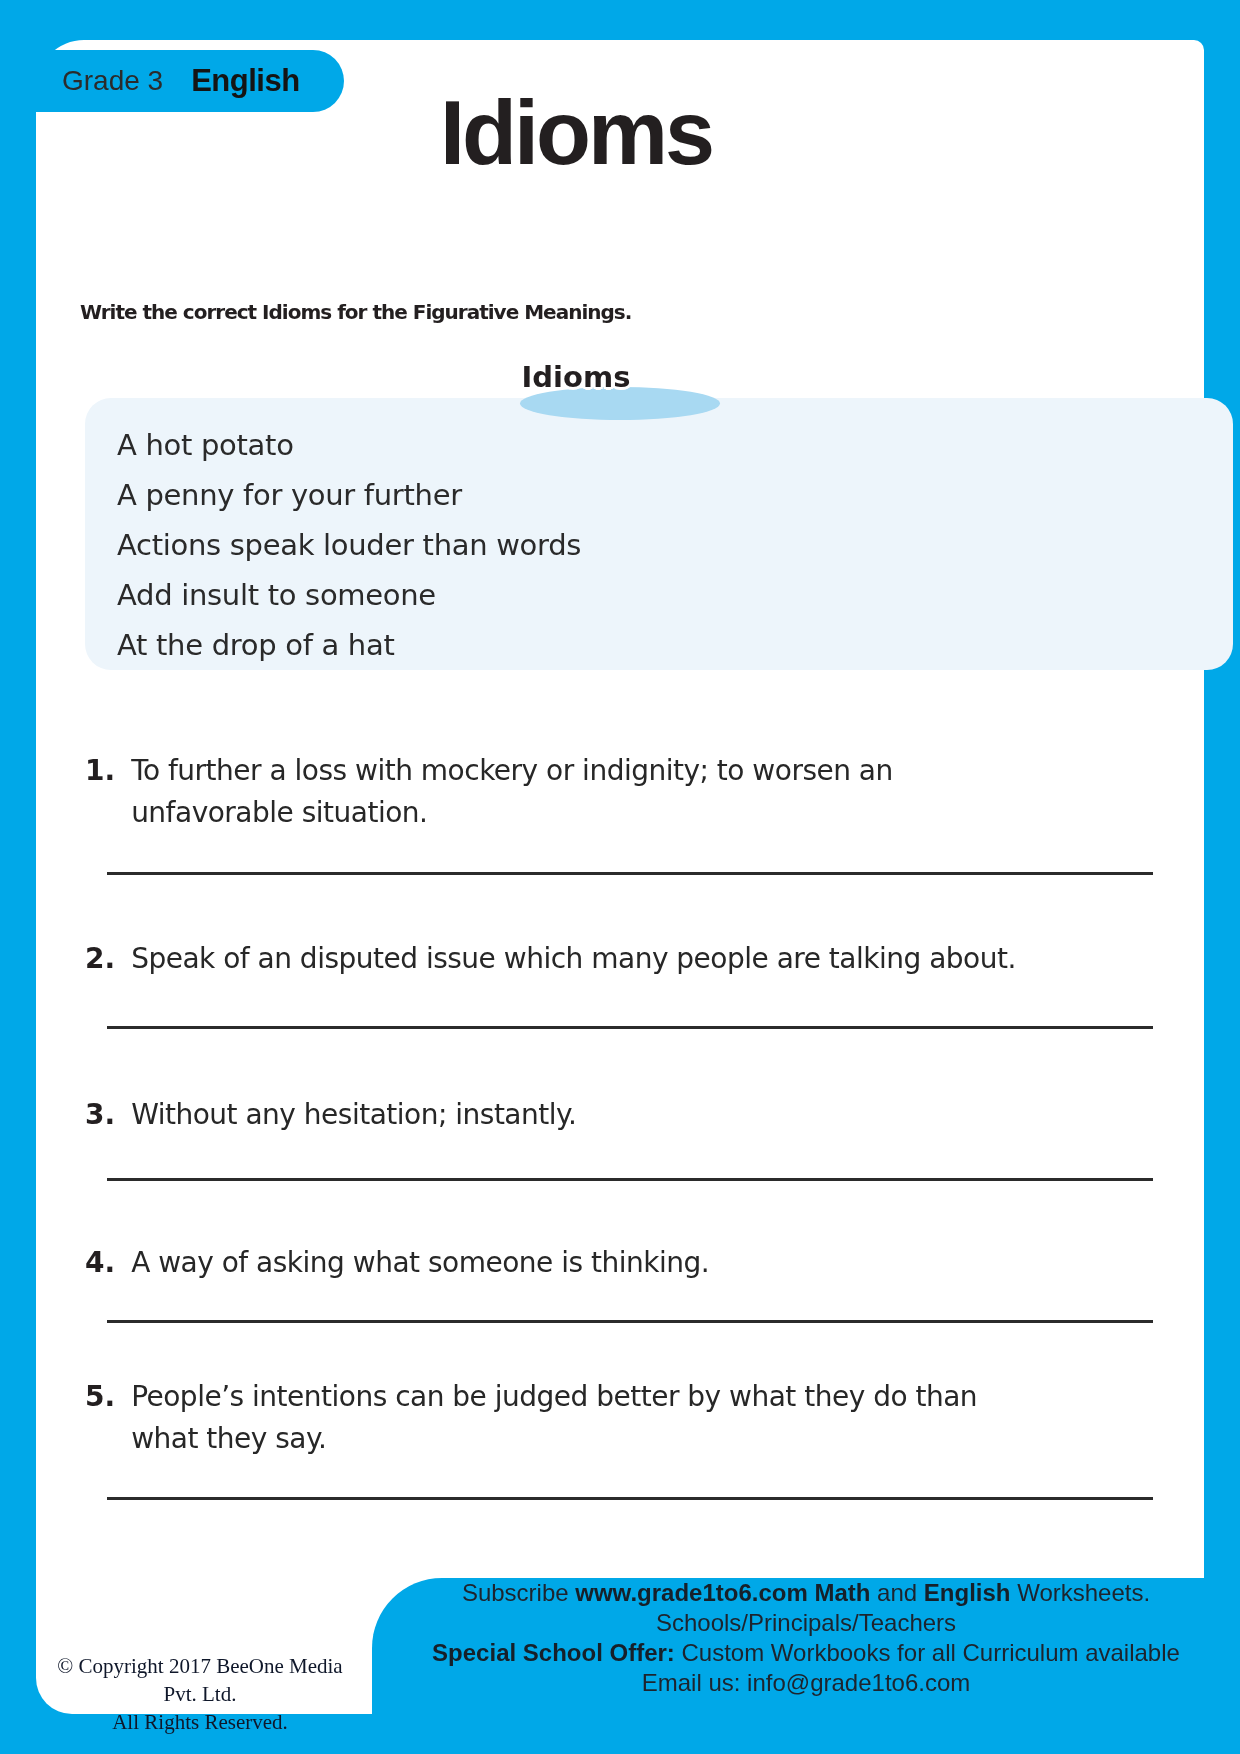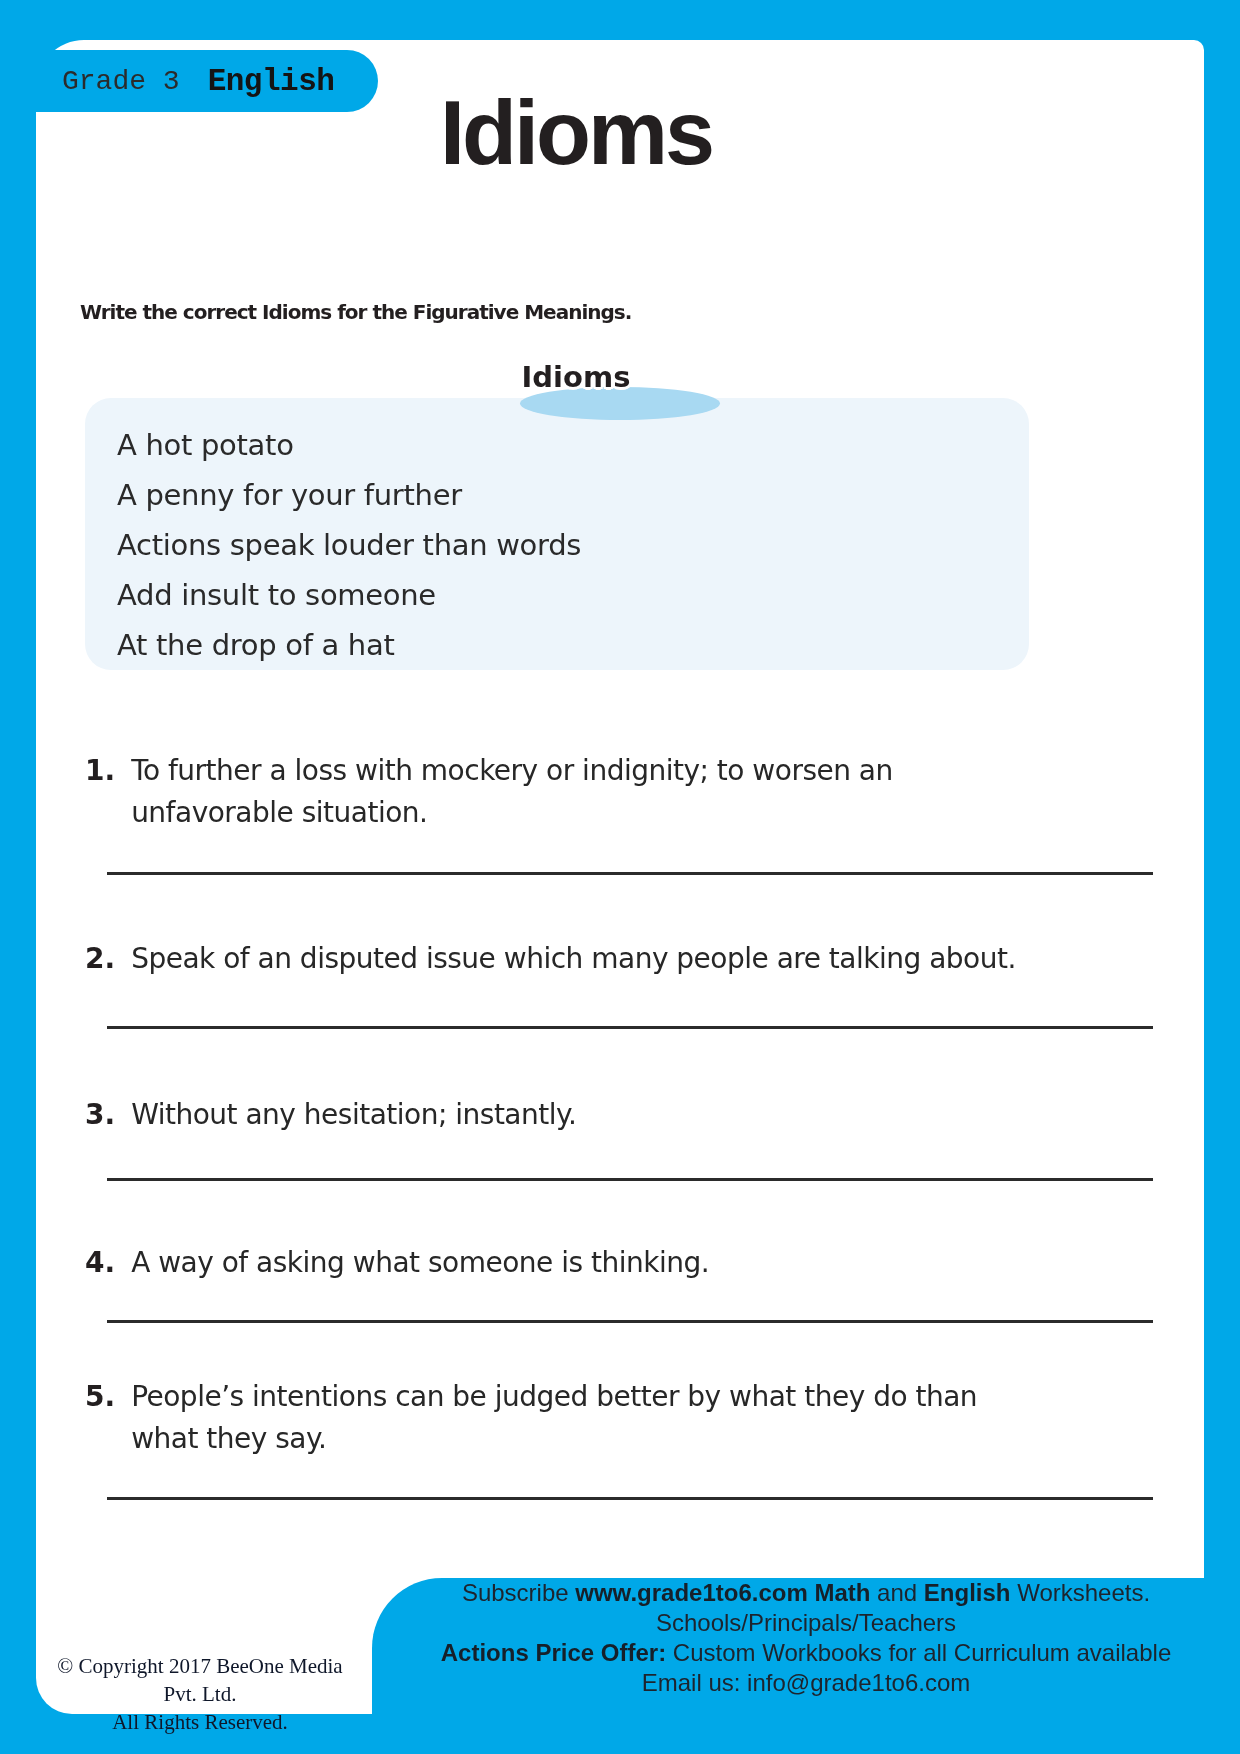--- a/index.html
+++ b/index.html
@@ -10,21 +10,21 @@
   }
   .page{
     position:absolute;left:36px;top:40px;width:1168px;height:1674px;
     background:#ffffff;border-radius:48px 10px 10px 36px;
   }
   
   .badge{
     position:absolute;left:36px;top:50px;height:62px;z-index:4;
     background:#00A8E8;border-radius:0 32px 32px 0;
     display:flex;align-items:center;gap:28px;padding:0 44px 0 26px;
-    font-family:Liberation Mono, monospace;
+    font-family:Liberation Sans, sans-serif;
   }
   .badge-grade{font-size:28px;color:#2b2b2b;}
   .badge-subject{font-size:31px;font-weight:bold;color:#141414;letter-spacing:-0.5px;}
   
   .title{
     position:absolute;left:36px;top:82px;width:1080px;text-align:center;z-index:2;
     font-family:"Liberation Sans",sans-serif;font-size:90px;font-weight:bold;
     letter-spacing:-3px;color:#231F20;
   }
   
@@ -36,21 +36,21 @@
   .bank-label{
     position:absolute;left:36px;top:360px;width:1080px;text-align:center;z-index:3;
     font-size:29px;font-weight:bold;color:#231F20;
     text-shadow:-2px -2px 0 #fff,2px -2px 0 #fff,-2px 2px 0 #fff,2px 2px 0 #fff,0 3px 0 #fff;
   }
   .bank-ellipse{
     position:absolute;left:520px;top:387px;width:200px;height:33px;z-index:2;
     background:#A8D9F2;border-radius:50%;
   }
   .bank-box{
-    position:absolute;left:85px;top:398px;width:944px;height:272px;z-index:1;
+    position:absolute;left:85px;top:398px;width:1148px;height:272px;z-index:1;
     background:#EDF5FB;border-radius:26px;
     box-sizing:border-box;padding:22px 10px 0 32px;
   }
   .bank-item{font-size:29px;line-height:50px;color:#2a2a2a;letter-spacing:-0.3px;}
   
   .question{position:absolute;left:85px;display:flex;gap:16px;z-index:2;}
   .qnum{font-weight:bold;font-size:28px;min-width:28px;line-height:42px;}
   .qtext{font-size:28px;line-height:42px;white-space:pre-line;letter-spacing:-0.5px;color:#272727;}
   .q1{top:750px;} .q2{top:938px;} .q3{top:1094px;} .q4{top:1242px;} .q5{top:1376px;}
   .answer-line{
@@ -128,20 +128,20 @@
 <div class="question q5">
   <span class="qnum">5.</span>
   <span class="qtext">People’s intentions can be judged better by what they do than
 what they say.</span>
 </div>
 <div class="answer-line a5"></div>
 
 <div class="footer">
   <div><span>Subscribe </span><b>www.grade1to6.com Math</b><span> and </span><b>English</b><span> Worksheets.</span></div>
   <div><span>Schools/Principals/Teachers</span></div>
-  <div><b>Actions Price Offer: </b><span>Custom Workbooks for all Curriculum available</span></div>
+  <div><b>Special School Offer: </b><span>Custom Workbooks for all Curriculum available</span></div>
   <div><span>Email us: info@grade1to6.com</span></div>
 </div>
 
 <div class="copyright">
   <div>© Copyright 2017 BeeOne Media Pvt. Ltd.</div>
   <div>All Rights Reserved.</div>
 </div>
 
 </body></html>

